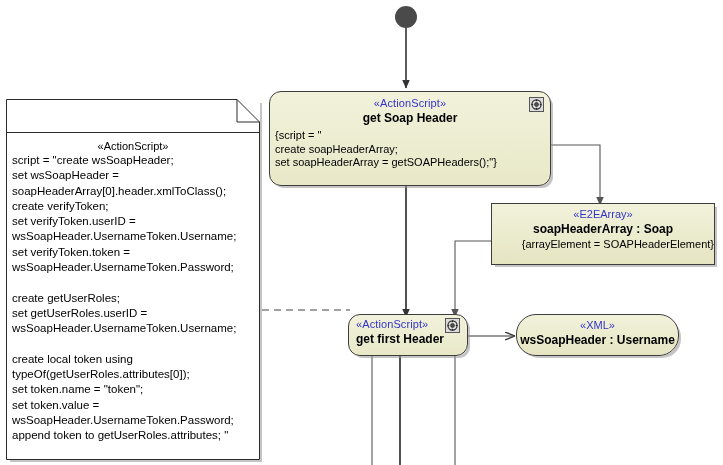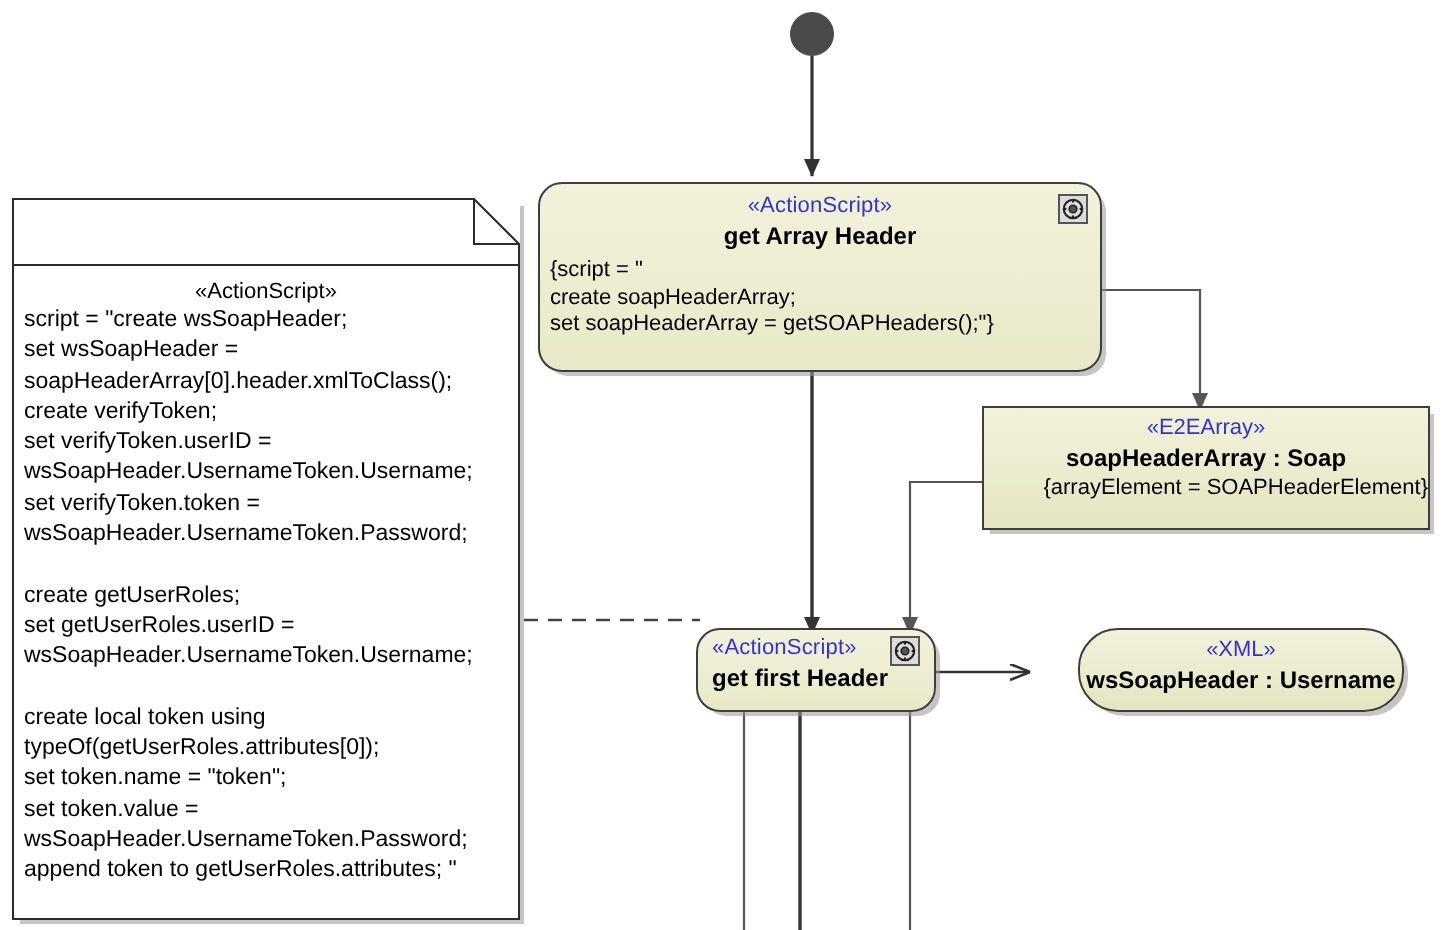--- a/index.html
+++ b/index.html
@@ -201,21 +201,21 @@
 create local token using
 typeOf(getUserRoles.attributes[0]);
 set token.name = "token";
 set token.value =
 wsSoapHeader.UsernameToken.Password;
 append token to getUserRoles.attributes; "</div>
   </div>
 
   <div class="activity" style="left:269px; top:91px; width:282px; height:95px;">
     <div class="stereo">«ActionScript»</div>
-    <div class="title">get Array Header</div>
+    <div class="title">get Soap Header</div>
     <div class="body">{script = "
 create soapHeaderArray;
 set soapHeaderArray = getSOAPHeaders();"}</div>
     <div class="behavior-icon" style="right:6px; top:5px;">
       <svg width="11" height="11" viewBox="0 0 11 11">
         <circle cx="5.5" cy="5.5" r="4.6" fill="none" stroke="#222" stroke-width="1.1"></circle>
         <circle cx="5.5" cy="5.5" r="1.9" fill="#555" stroke="#222" stroke-width="0.8"></circle>
         <line x1="5.5" y1="0.6" x2="5.5" y2="2.2" stroke="#222" stroke-width="1"></line>
         <line x1="5.5" y1="8.8" x2="5.5" y2="10.4" stroke="#222" stroke-width="1"></line>
         <line x1="0.6" y1="5.5" x2="2.2" y2="5.5" stroke="#222" stroke-width="1"></line>
@@ -238,18 +238,18 @@
         <circle cx="5.5" cy="5.5" r="4.6" fill="none" stroke="#222" stroke-width="1.1"></circle>
         <circle cx="5.5" cy="5.5" r="1.9" fill="#555" stroke="#222" stroke-width="0.8"></circle>
         <line x1="5.5" y1="0.6" x2="5.5" y2="2.2" stroke="#222" stroke-width="1"></line>
         <line x1="5.5" y1="8.8" x2="5.5" y2="10.4" stroke="#222" stroke-width="1"></line>
         <line x1="0.6" y1="5.5" x2="2.2" y2="5.5" stroke="#222" stroke-width="1"></line>
         <line x1="8.8" y1="5.5" x2="10.4" y2="5.5" stroke="#222" stroke-width="1"></line>
       </svg>
     </div>
   </div>
 
-  <div class="objnode" style="left:539px; top:314px; width:163px; height:42px;border-radius:20px;">
+  <div class="objnode" style="left:516px; top:314px; width:163px; height:42px;border-radius:20px;">
     <div class="stereo">«XML»</div>
     <div class="title">wsSoapHeader : Username</div>
   </div>
 
 </div>
 
 </body></html>

